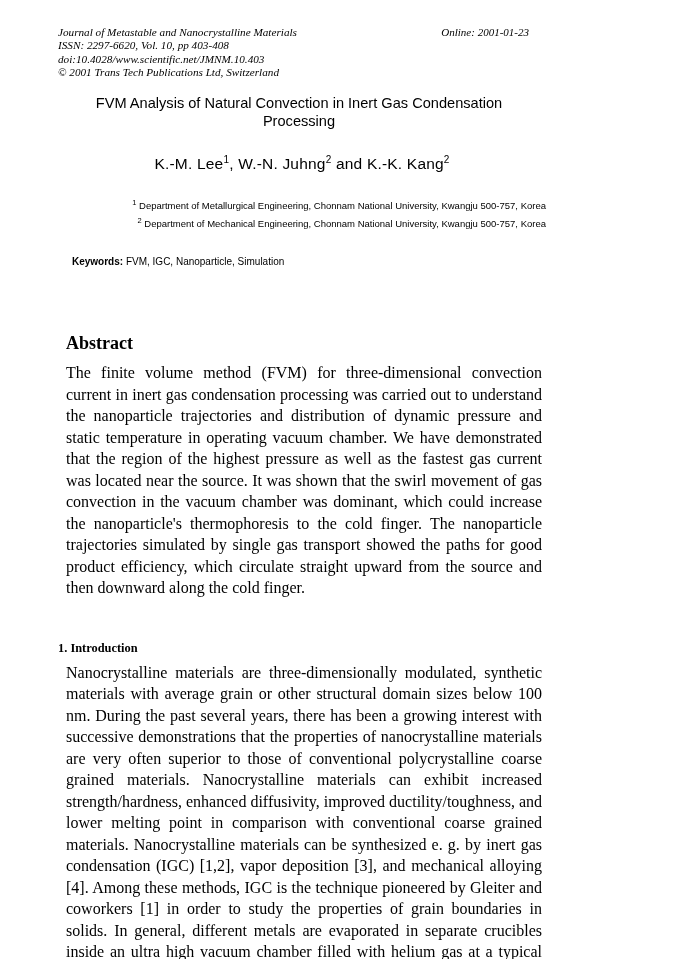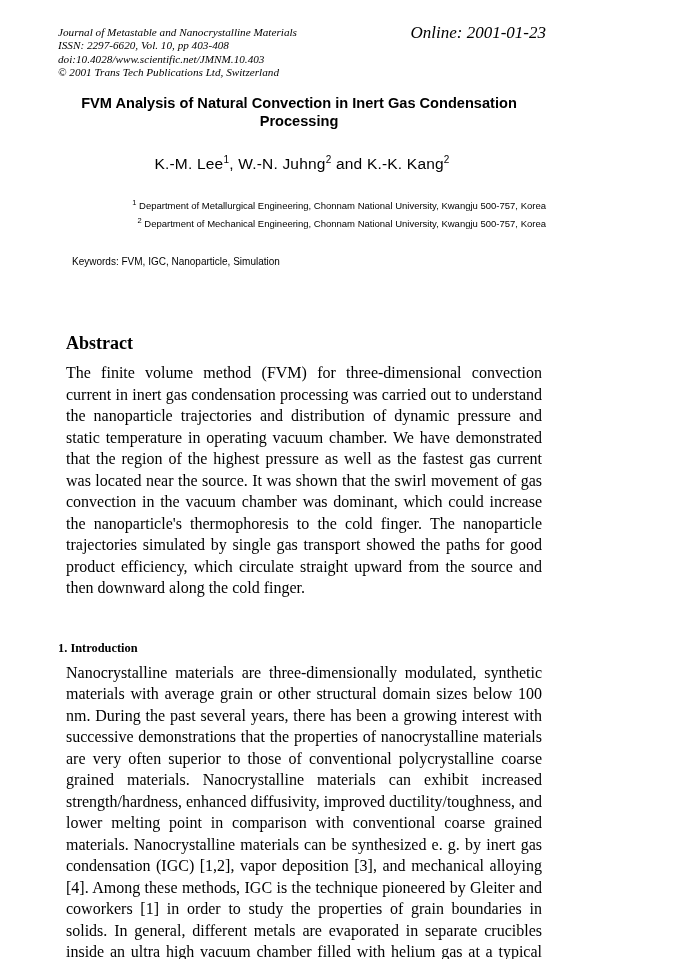--- a/index.html
+++ b/index.html
@@ -28,31 +28,31 @@
   .header {
     position: relative;
     font-style: italic;
     font-size: 11.2px;
     line-height: 13.4px;
     margin-bottom: 12px;
   }
   .header .line { display: block; white-space: nowrap; }
   .header .online {
     position: absolute;
-    right: 0;
+    right: 17px;
     top: 0;
     font-style: italic;
-    font-size: 17px;
+    font-size: 11px;
   }
 
   
   .title {
     text-align: center;
     font-family: "Liberation Sans", sans-serif;
-    font-weight: bold;
+    font-weight: normal;
     font-size: 14.6px;
     line-height: 18px;
     margin: 14px 28px 0 22px;
   }
 
   
   .authors {
     text-align: center;
     font-family: "Liberation Sans", sans-serif;
     font-size: 15.5px;
@@ -72,21 +72,21 @@
   .affiliations .aff { display: block; white-space: nowrap; }
   .affiliations sup { font-size: 7.5px; vertical-align: super; }
 
   
   .keywords {
     font-family: "Liberation Sans", sans-serif;
     font-size: 10px;
     margin-top: 25px;
     margin-left: 14px;
   }
-  .keywords b { font-weight: normal; }
+  .keywords b { font-weight: bold; }
 
   
   .abstract-head {
     font-family: "Liberation Serif", serif;
     font-weight: bold;
     font-size: 18px;
     margin-top: 66px;
     margin-left: 8px;
   }
   .body-text {

